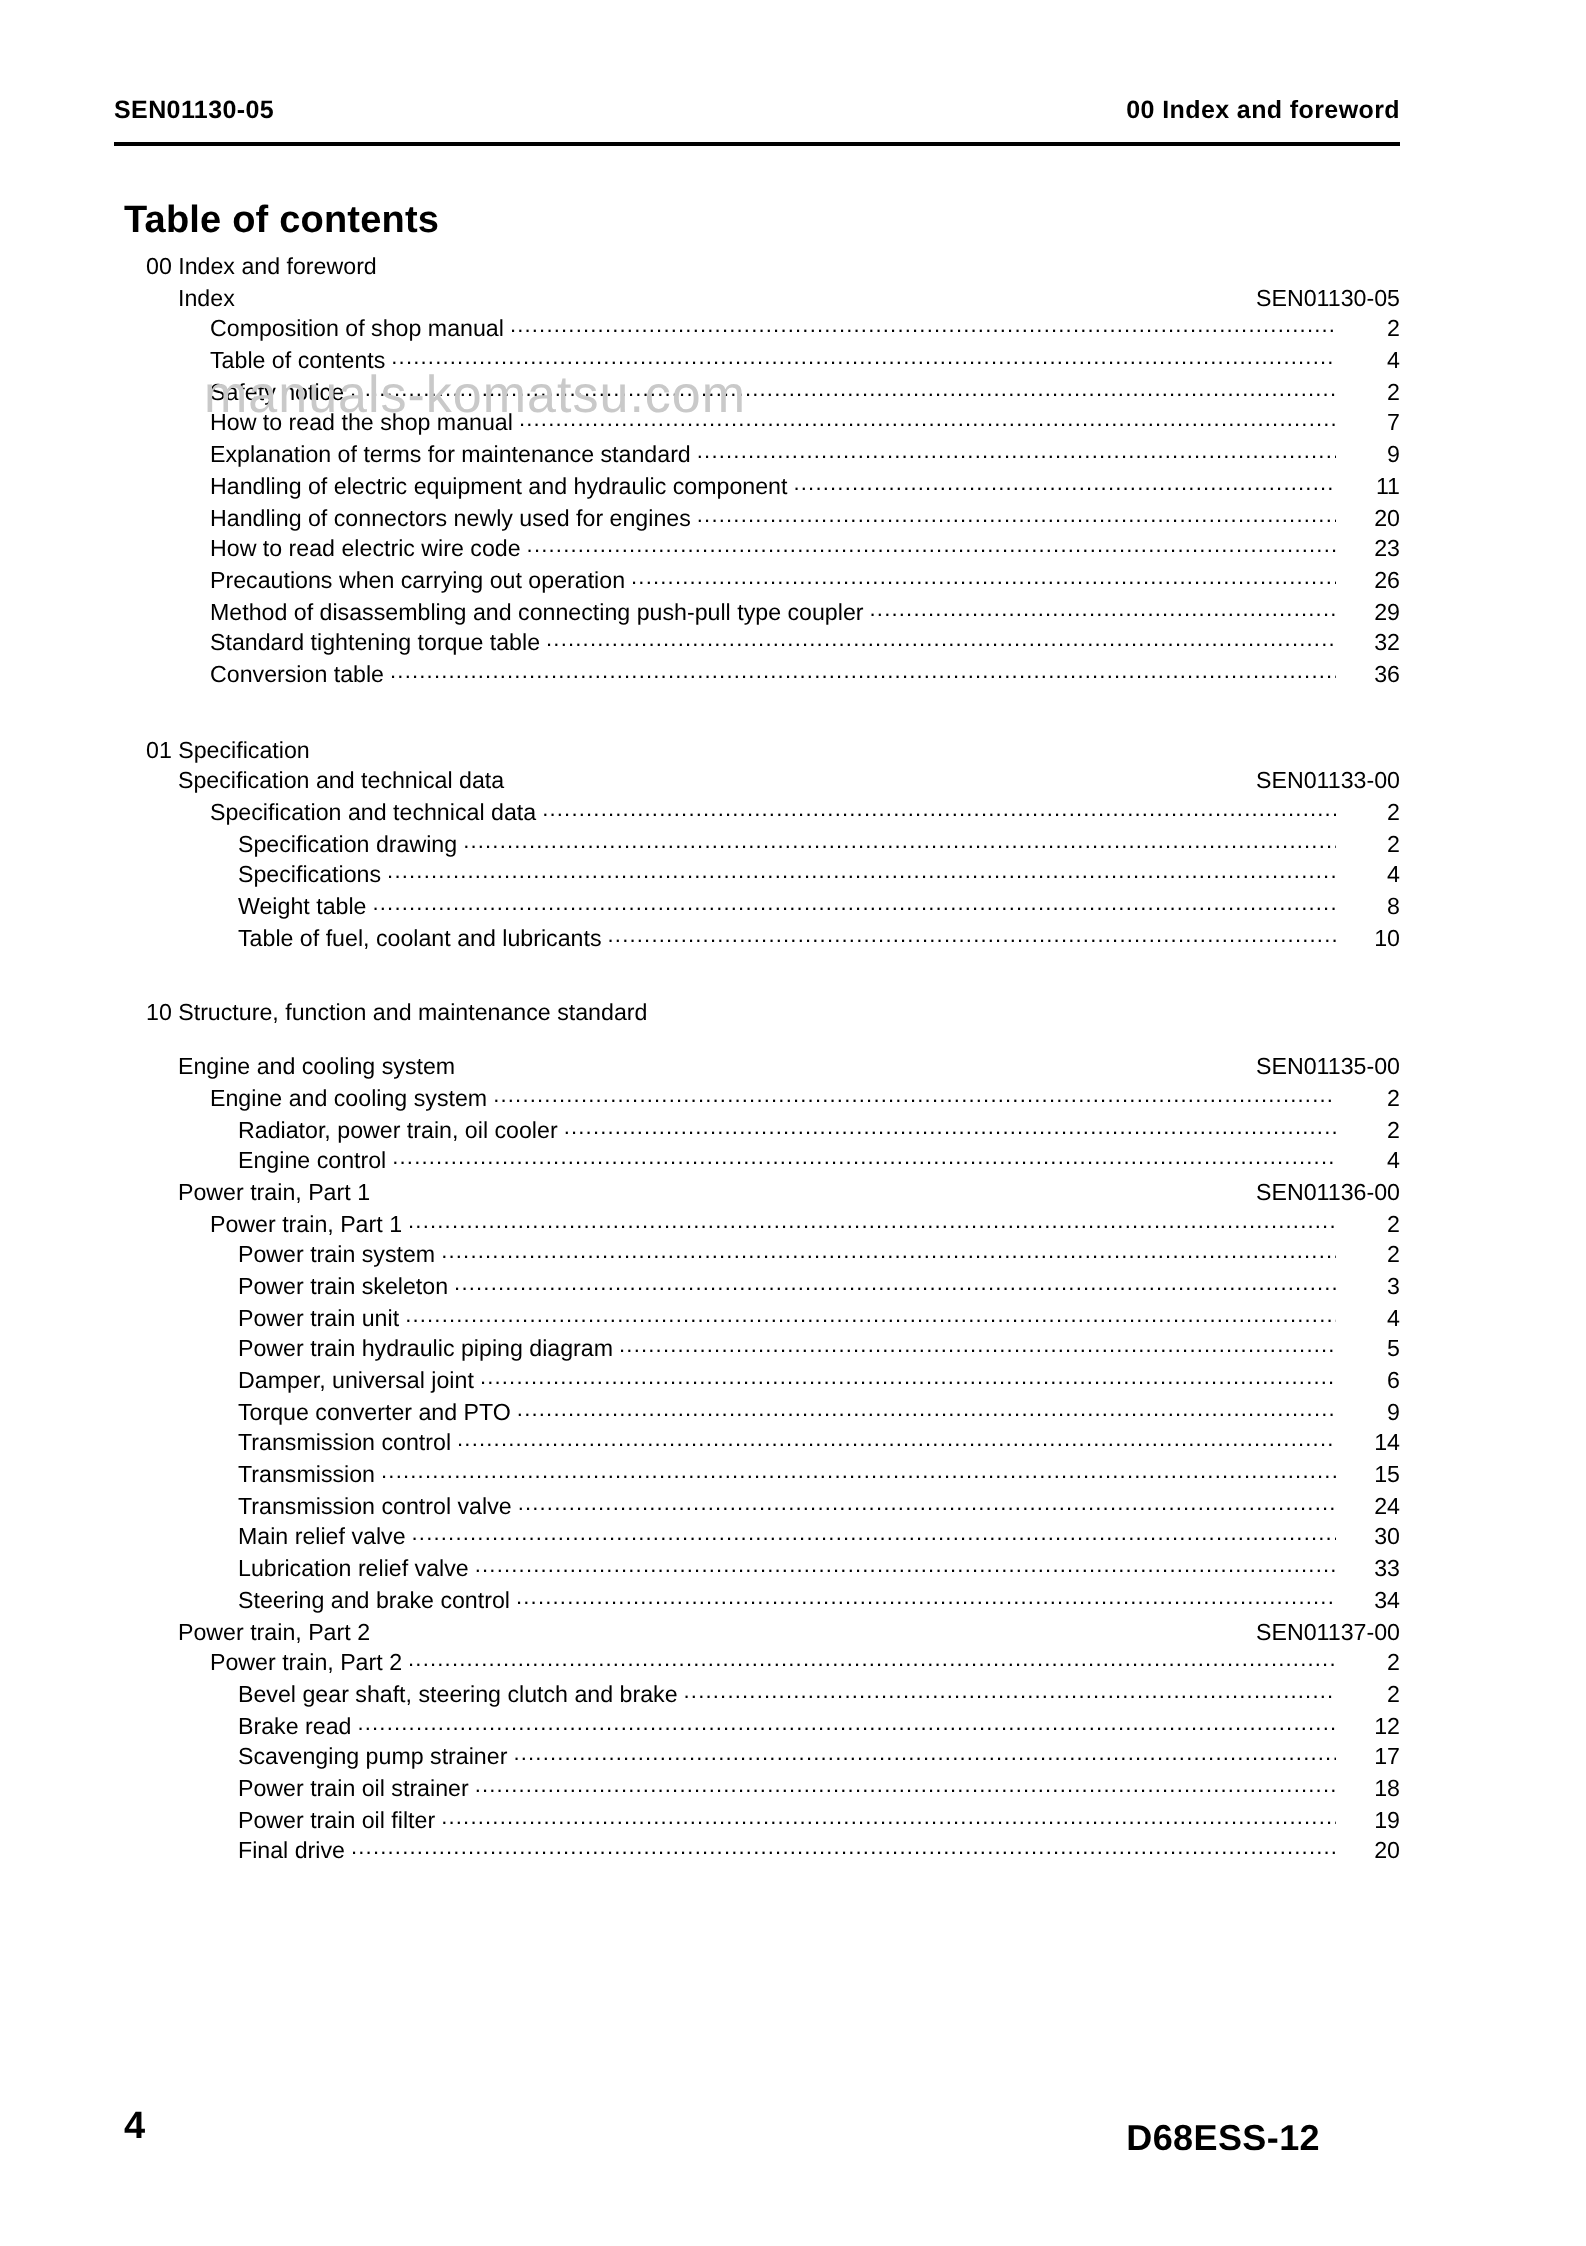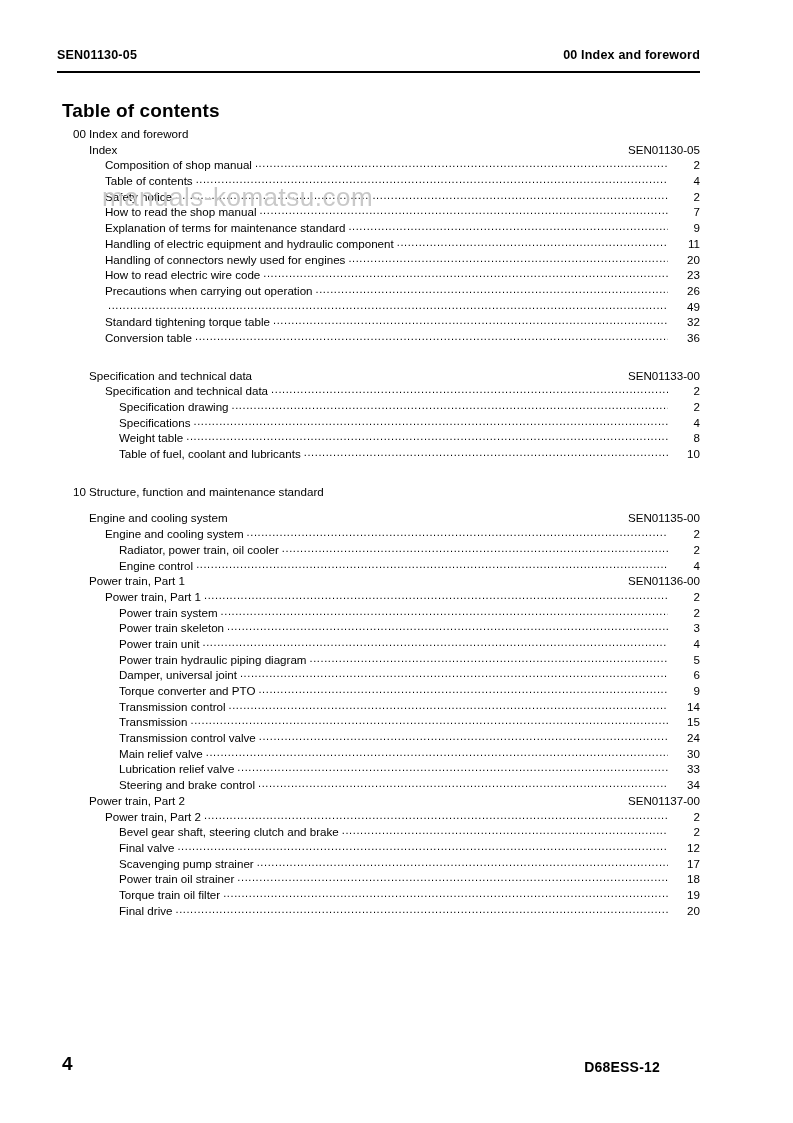--- a/index.html
+++ b/index.html
@@ -107,21 +107,21 @@
     position: absolute;
     left: 62px;
     top: 1053px;
     font-size: 19px;
     font-weight: bold;
   }
   .footer-code {
     position: absolute;
     right: 93px;
     top: 1059px;
-    font-size: 14px;
+    font-size: 18px;
     font-weight: bold;
     letter-spacing: 0.2px;
   }
 
   
   .watermark {
     position: absolute;
     left: 102px;
     top: 182px;
     font-size: 26px;
@@ -194,34 +194,40 @@
         <span class="label">How to read electric wire code</span>
         <span class="dots">...............................................................................................................................................................</span>
         <span class="value val-num">23</span>
       </div>
       <div class="toc-row lvl2">
         <span class="label">Precautions when carrying out operation</span>
         <span class="dots">...............................................................................................................................................................</span>
         <span class="value val-num">26</span>
       </div>
       <div class="toc-row lvl2">
-        <span class="dots">...............................................................................................................................................................</span>
-        <span class="value val-num">49</span>
+        <span class="label">Method of disassembling and connecting push-pull type coupler</span>
+        <span class="dots">...............................................................................................................................................................</span>
+        <span class="value val-num">29</span>
       </div>
       <div class="toc-row lvl2">
         <span class="label">Standard tightening torque table</span>
         <span class="dots">...............................................................................................................................................................</span>
         <span class="value val-num">32</span>
       </div>
       <div class="toc-row lvl2">
         <span class="label">Conversion table</span>
         <span class="dots">...............................................................................................................................................................</span>
         <span class="value val-num">36</span>
       </div>
       <div class="spacer-lg"></div>
+      <div class="toc-row lvl0 no-dots">
+        <span class="label">01 Specification</span>
+        <span class="dots">...............................................................................................................................................................</span>
+        <span class="value val-num"></span>
+      </div>
       <div class="toc-row lvl1 no-dots">
         <span class="label">Specification and technical data</span>
         <span class="dots">...............................................................................................................................................................</span>
         <span class="value val-sen">SEN01133-00</span>
       </div>
       <div class="toc-row lvl2">
         <span class="label">Specification and technical data</span>
         <span class="dots">...............................................................................................................................................................</span>
         <span class="value val-num">2</span>
       </div>
@@ -351,36 +357,36 @@
         <span class="label">Power train, Part 2</span>
         <span class="dots">...............................................................................................................................................................</span>
         <span class="value val-num">2</span>
       </div>
       <div class="toc-row lvl3">
         <span class="label">Bevel gear shaft, steering clutch and brake</span>
         <span class="dots">...............................................................................................................................................................</span>
         <span class="value val-num">2</span>
       </div>
       <div class="toc-row lvl3">
-        <span class="label">Final valve</span>
+        <span class="label">Brake read</span>
         <span class="dots">...............................................................................................................................................................</span>
         <span class="value val-num">12</span>
       </div>
       <div class="toc-row lvl3">
         <span class="label">Scavenging pump strainer</span>
         <span class="dots">...............................................................................................................................................................</span>
         <span class="value val-num">17</span>
       </div>
       <div class="toc-row lvl3">
         <span class="label">Power train oil strainer</span>
         <span class="dots">...............................................................................................................................................................</span>
         <span class="value val-num">18</span>
       </div>
       <div class="toc-row lvl3">
-        <span class="label">Torque train oil filter</span>
+        <span class="label">Power train oil filter</span>
         <span class="dots">...............................................................................................................................................................</span>
         <span class="value val-num">19</span>
       </div>
       <div class="toc-row lvl3">
         <span class="label">Final drive</span>
         <span class="dots">...............................................................................................................................................................</span>
         <span class="value val-num">20</span>
       </div>
     </div>
 

